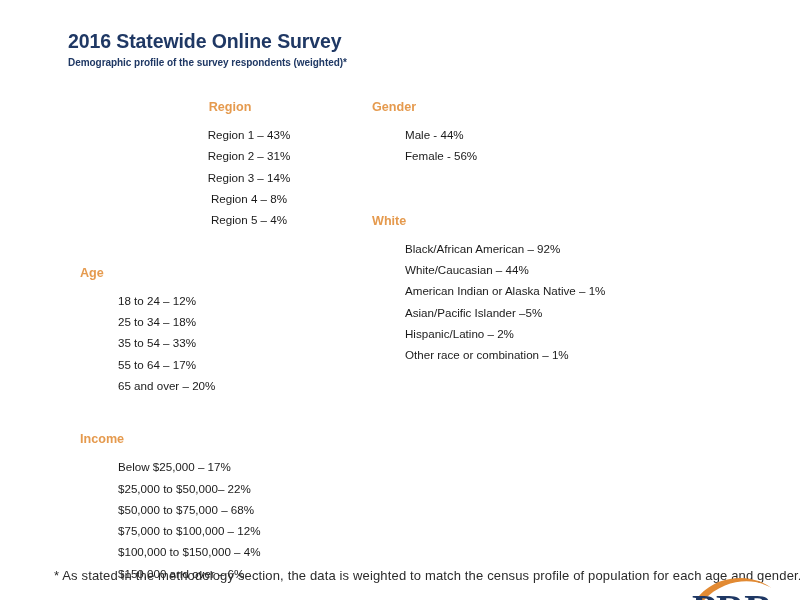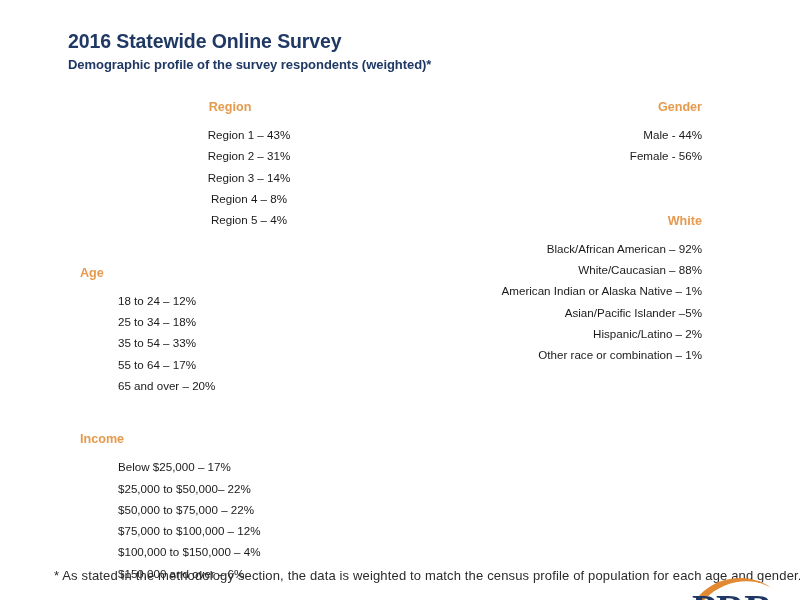--- a/index.html
+++ b/index.html
@@ -27,52 +27,52 @@
   }
   #slide-title {
     font-size: 19.5px;
     font-weight: bold;
     color: #1F3864;
     letter-spacing: -0.1px;
     line-height: 1.2;
     white-space: nowrap;
   }
   #slide-subtitle {
-    font-size: 13px;
+    font-size: 10px;
     font-weight: bold;
     color: #1F3864;
     letter-spacing: -0.05px;
     line-height: 1.25;
     margin-top: 4px;
     white-space: nowrap;
   }
 
   
   .column {
     position: absolute;
   }
   #col-left  { left: 80px;  top: 100px; width: 300px; }
-  #col-right { left: 372px; top: 100px; width: 330px; text-align: right; }
+  #col-right { left: 372px; top: 100px; width: 330px; }
 
   .section { position: relative; }
   .section-heading {
     font-size: 12.6px;
     font-weight: bold;
     color: #E59A4E;
     line-height: 1.2;
     white-space: nowrap;
   }
   .section-items {
     margin: 0;
     padding: 0;
     list-style: none;
     margin-left: 38px;
     margin-top: 9px;
   }
-  #col-right .section-items { margin-left: 13px; }
+  #col-right .section-items { margin-left: 33px; }
   .section-item {
     font-size: 11.6px;
     color: #1a1a1a;
     line-height: 21.3px;
     white-space: nowrap;
   }
 
   
   #section-region  { margin-top: 0px; text-align: center;  }
   #section-age     { margin-top: 35px; }
@@ -134,21 +134,21 @@
         <li class="section-item">55 to 64 – 17%</li>
         <li class="section-item">65 and over – 20%</li>
       </ul>
     </div>
 
     <div class="section" id="section-income">
       <div class="section-heading">Income</div>
       <ul class="section-items">
         <li class="section-item">Below $25,000 – 17%</li>
         <li class="section-item">$25,000 to $50,000– 22%</li>
-        <li class="section-item">$50,000 to $75,000 – 22%</li>
+        <li class="section-item">$50,000 to $75,000 – 68%</li>
         <li class="section-item">$75,000 to $100,000 – 12%</li>
         <li class="section-item">$100,000 to $150,000 – 4%</li>
         <li class="section-item">$150,000 and over – 6%</li>
       </ul>
     </div>
 
   </div>
 
   <div id="col-right" class="column">
 
@@ -157,21 +157,21 @@
       <ul class="section-items">
         <li class="section-item">Male - 44%</li>
         <li class="section-item">Female - 56%</li>
       </ul>
     </div>
 
     <div class="section" id="section-race">
       <div class="section-heading">White</div>
       <ul class="section-items">
         <li class="section-item">Black/African American – 92%</li>
-        <li class="section-item">White/Caucasian – 88%</li>
+        <li class="section-item">White/Caucasian – 44%</li>
         <li class="section-item">American Indian or Alaska Native – 1%</li>
         <li class="section-item">Asian/Pacific Islander –5%</li>
         <li class="section-item">Hispanic/Latino – 2%</li>
         <li class="section-item">Other race or combination – 1%</li>
       </ul>
     </div>
 
   </div>
 
   <div id="footnote">* As stated in the methodology section, the data is weighted to match the census profile of population for each age and gender.</div>

